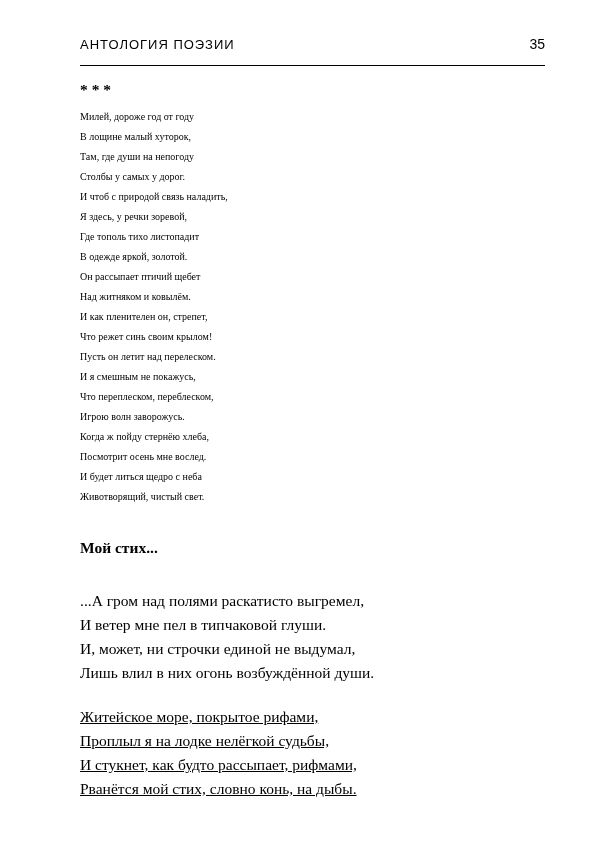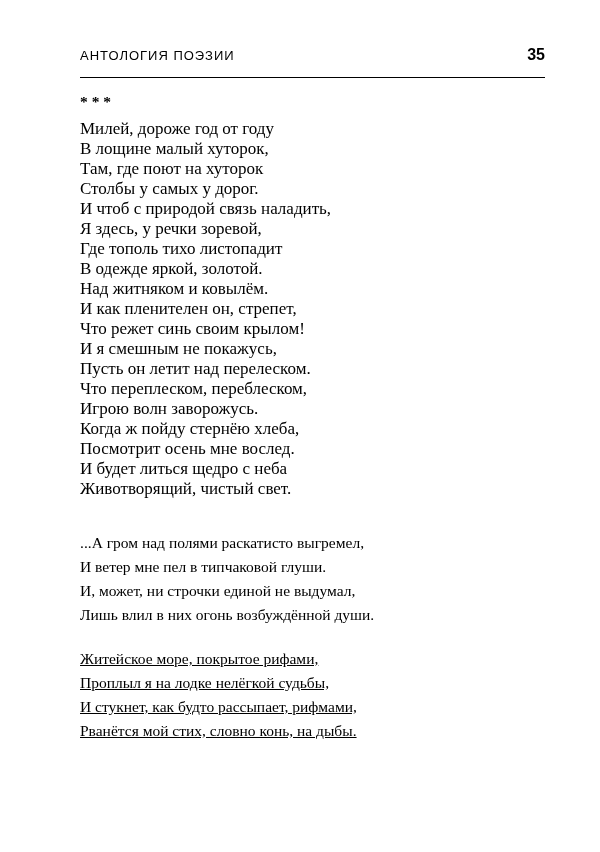--- a/index.html
+++ b/index.html
@@ -8,59 +8,59 @@
     background: #ffffff;
     font-family: "Liberation Serif", serif;
     color: #000000;
   }
   .page {
     position: relative;
     width: 600px;
     height: 852px;
     background: #ffffff;
     box-sizing: border-box;
-    padding: 46px 55px 0 80px;
+    padding: 36px 55px 0 80px;
   }
   .content {
     width: 465px;
   }
   .header-row {
     display: flex;
     justify-content: space-between;
     align-items: baseline;
     font-family: "Liberation Sans", sans-serif;
   }
   .header-title {
     font-size: 13px;
     letter-spacing: 1px;
     font-weight: 400;
   }
   .page-number {
-    font-size: 16px;
-    font-weight: 700;
+    font-size: 14px;
+    font-weight: 400;
     text-align: center;
   }
   .divider {
     border: none;
     border-top: 1.6px solid #000000;
     margin: 13px 0 0 0;
     width: 100%;
   }
   .poem-title {
     font-weight: bold;
     font-size: 15.5px;
     margin-top: 15px;
     margin-bottom: 8px;
   }
   .poem-title.second {
     margin-top: 32px;
     margin-bottom: 0;
   }
   .poem-line {
-    font-size: 17px;
+    font-size: 10px;
     line-height: 20px;
     white-space: nowrap;
   }
   .stanza {
     margin-top: 0;
   }
   .stanza.first-of-second-poem {
     margin-top: 32px;
   }
   .stanza.gap-above {
@@ -83,41 +83,43 @@
       <span class="page-number">35</span>
     </div>
 
     <hr class="divider">
 
     <div>
       <div class="poem-title">* * *</div>
       <div class="poem-body">
           <div class="poem-line">Милей, дороже год от году</div>
           <div class="poem-line">В лощине малый хуторок,</div>
-          <div class="poem-line">Там, где поют на хуторок</div>
+          <div class="poem-line">Там, где души на непогоду</div>
           <div class="poem-line">Столбы у самых у дорог.</div>
           <div class="poem-line">И чтоб с природой связь наладить,</div>
           <div class="poem-line">Я здесь, у речки зоревой,</div>
           <div class="poem-line">Где тополь тихо листопадит</div>
           <div class="poem-line">В одежде яркой, золотой.</div>
+          <div class="poem-line">Он рассыпает птичий щебет</div>
           <div class="poem-line">Над житняком и ковылём.</div>
           <div class="poem-line">И как пленителен он, стрепет,</div>
           <div class="poem-line">Что режет синь своим крылом!</div>
+          <div class="poem-line">Пусть он летит над перелеском.</div>
           <div class="poem-line">И я смешным не покажусь,</div>
-          <div class="poem-line">Пусть он летит над перелеском.</div>
           <div class="poem-line">Что переплеском, переблеском,</div>
           <div class="poem-line">Игрою волн заворожусь.</div>
           <div class="poem-line">Когда ж пойду стернёю хлеба,</div>
           <div class="poem-line">Посмотрит осень мне вослед.</div>
           <div class="poem-line">И будет литься щедро с неба</div>
           <div class="poem-line">Животворящий, чистый свет.</div>
         </div>
     </div>
 
     <div>
+      <div class="poem-title second">Мой стих...</div>
       <div class="stanza first-of-second-poem stanza-lines">
           <div class="poem-line">...А гром над полями раскатисто выгремел,</div>
           <div class="poem-line">И ветер мне пел в типчаковой глуши.</div>
           <div class="poem-line">И, может, ни строчки единой не выдумал,</div>
           <div class="poem-line">Лишь влил в них огонь возбуждённой души.</div>
         </div>
       <div class="stanza gap-above stanza-lines">
           <div class="poem-line">Житейское море, покрытое рифами,</div>
           <div class="poem-line">Проплыл я на лодке нелёгкой судьбы,</div>
           <div class="poem-line">И стукнет, как будто рассыпает, рифмами,</div>

